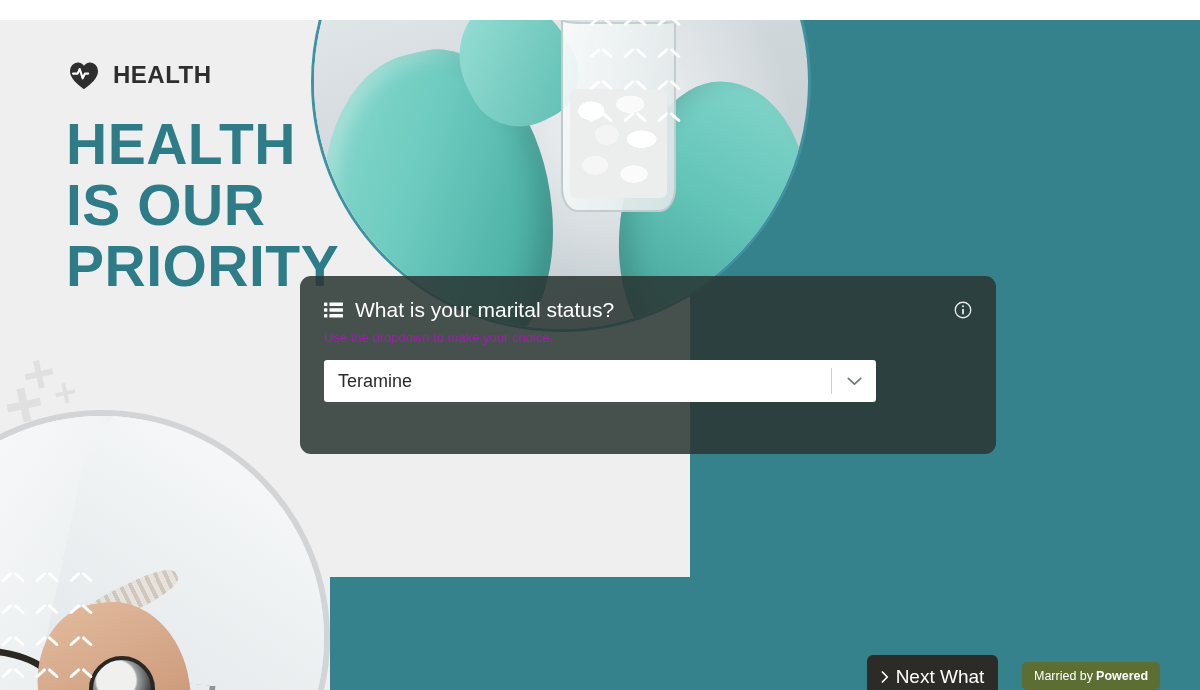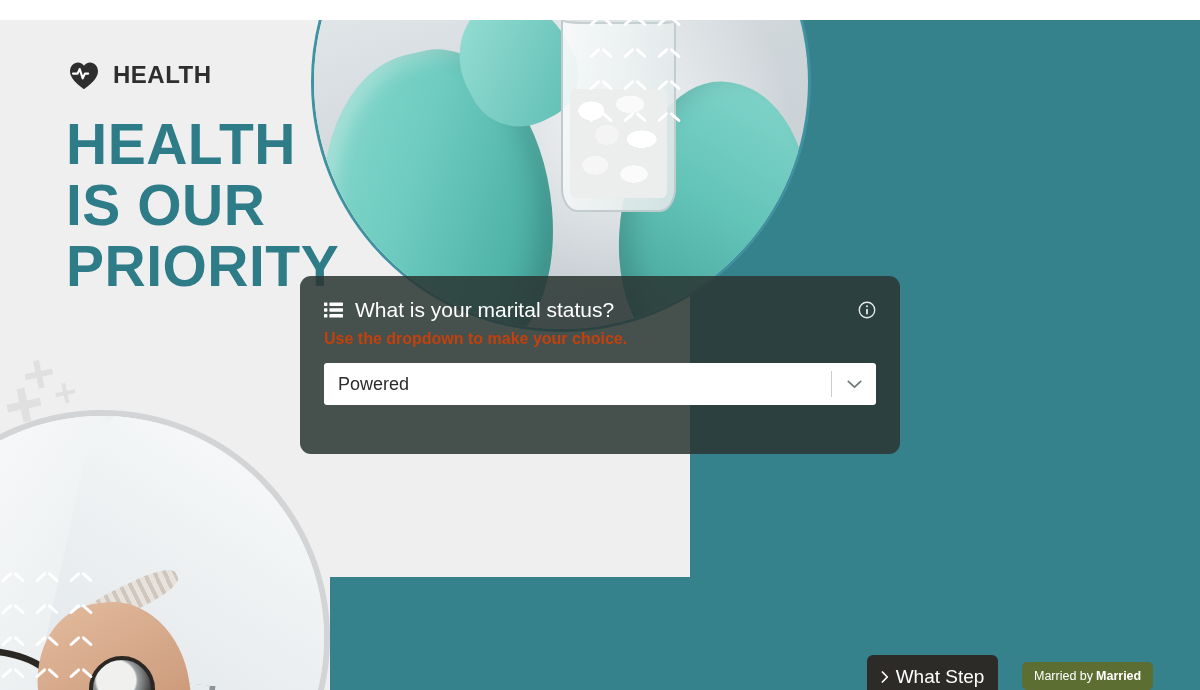--- a/index.html
+++ b/index.html
@@ -237,42 +237,42 @@
     font-weight: 700;
     font-style: italic;
     line-height: 23px;
     text-align: justify;
     text-justify: inter-word;
   }
 
   
   .modal {
     position: absolute; left: 300px; top: 256px;
-    width: 600px; height: 178px;
+    width: 696px; height: 178px;
     background: rgba(42, 54, 50, .86);
     border-radius: 11px;
     padding: 22px 24px;
   }
   .modal-head {
     display: flex; align-items: center; gap: 12px;
   }
   .list-icon { width: 19px; height: 16px; flex: 0 0 auto; }
   .modal-title {
     color: #ffffff;
     font-size: 21px;
     font-weight: 400;
     flex: 1 1 auto;
     line-height: 1.1;
   }
   .info-icon { width: 18px; height: 18px; flex: 0 0 auto; cursor: pointer; }
   .modal-sub {
     margin-top: 9px;
-    color: #c2410c;
-    font-size: 16px;
-    font-weight: 700;
+    color: #a21caf;
+    font-size: 13px;
+    font-weight: 400;
   }
   .select-wrap {
     margin-top: 15px;
     position: relative;
     width: 552px; height: 42px;
     background: #ffffff;
     border-radius: 3px;
     display: flex; align-items: center;
   }
   .select-value {
@@ -415,35 +415,35 @@
       <div class="modal-title">What is your marital status?</div>
       <svg class="info-icon" viewBox="0 0 20 20">
         <circle cx="10" cy="10" r="8.6" fill="none" stroke="#e9ebea" stroke-width="1.5"></circle>
         <circle cx="10" cy="5.9" r="1.15" fill="#e9ebea"></circle>
         <rect x="9" y="8.5" width="2" height="6.4" rx="1" fill="#e9ebea"></rect>
       </svg>
     </div>
     <div class="modal-sub">Use the dropdown to make your choice.</div>
 
     <div class="select-wrap">
-      <div class="select-value">Powered</div>
+      <div class="select-value">Teramine</div>
       <div class="select-divider"></div>
       <div class="select-arrow">
         <svg width="15" height="9" viewBox="0 0 15 9">
           <path d="M1.3 1.3L7.5 7.2L13.7 1.3" fill="none" stroke="#6f7878" stroke-width="1.7" stroke-linecap="round" stroke-linejoin="round"></path>
         </svg>
       </div>
     </div>
   </div>
 
   <button class="next-btn">
     <svg class="next-chevron" viewBox="0 0 8 12">
       <path d="M1.4 1L6.3 6L1.4 11" fill="none" stroke="#ffffff" stroke-width="1.7" stroke-linecap="round" stroke-linejoin="round"></path>
     </svg>
-    <span>What Step</span>
+    <span>Next What</span>
   </button>
 
   <div class="powered">
     <span>Married by</span>
-      <b>Married</b>
+      <b>Powered</b>
   </div>
 
 </div>
 
 </body></html>

